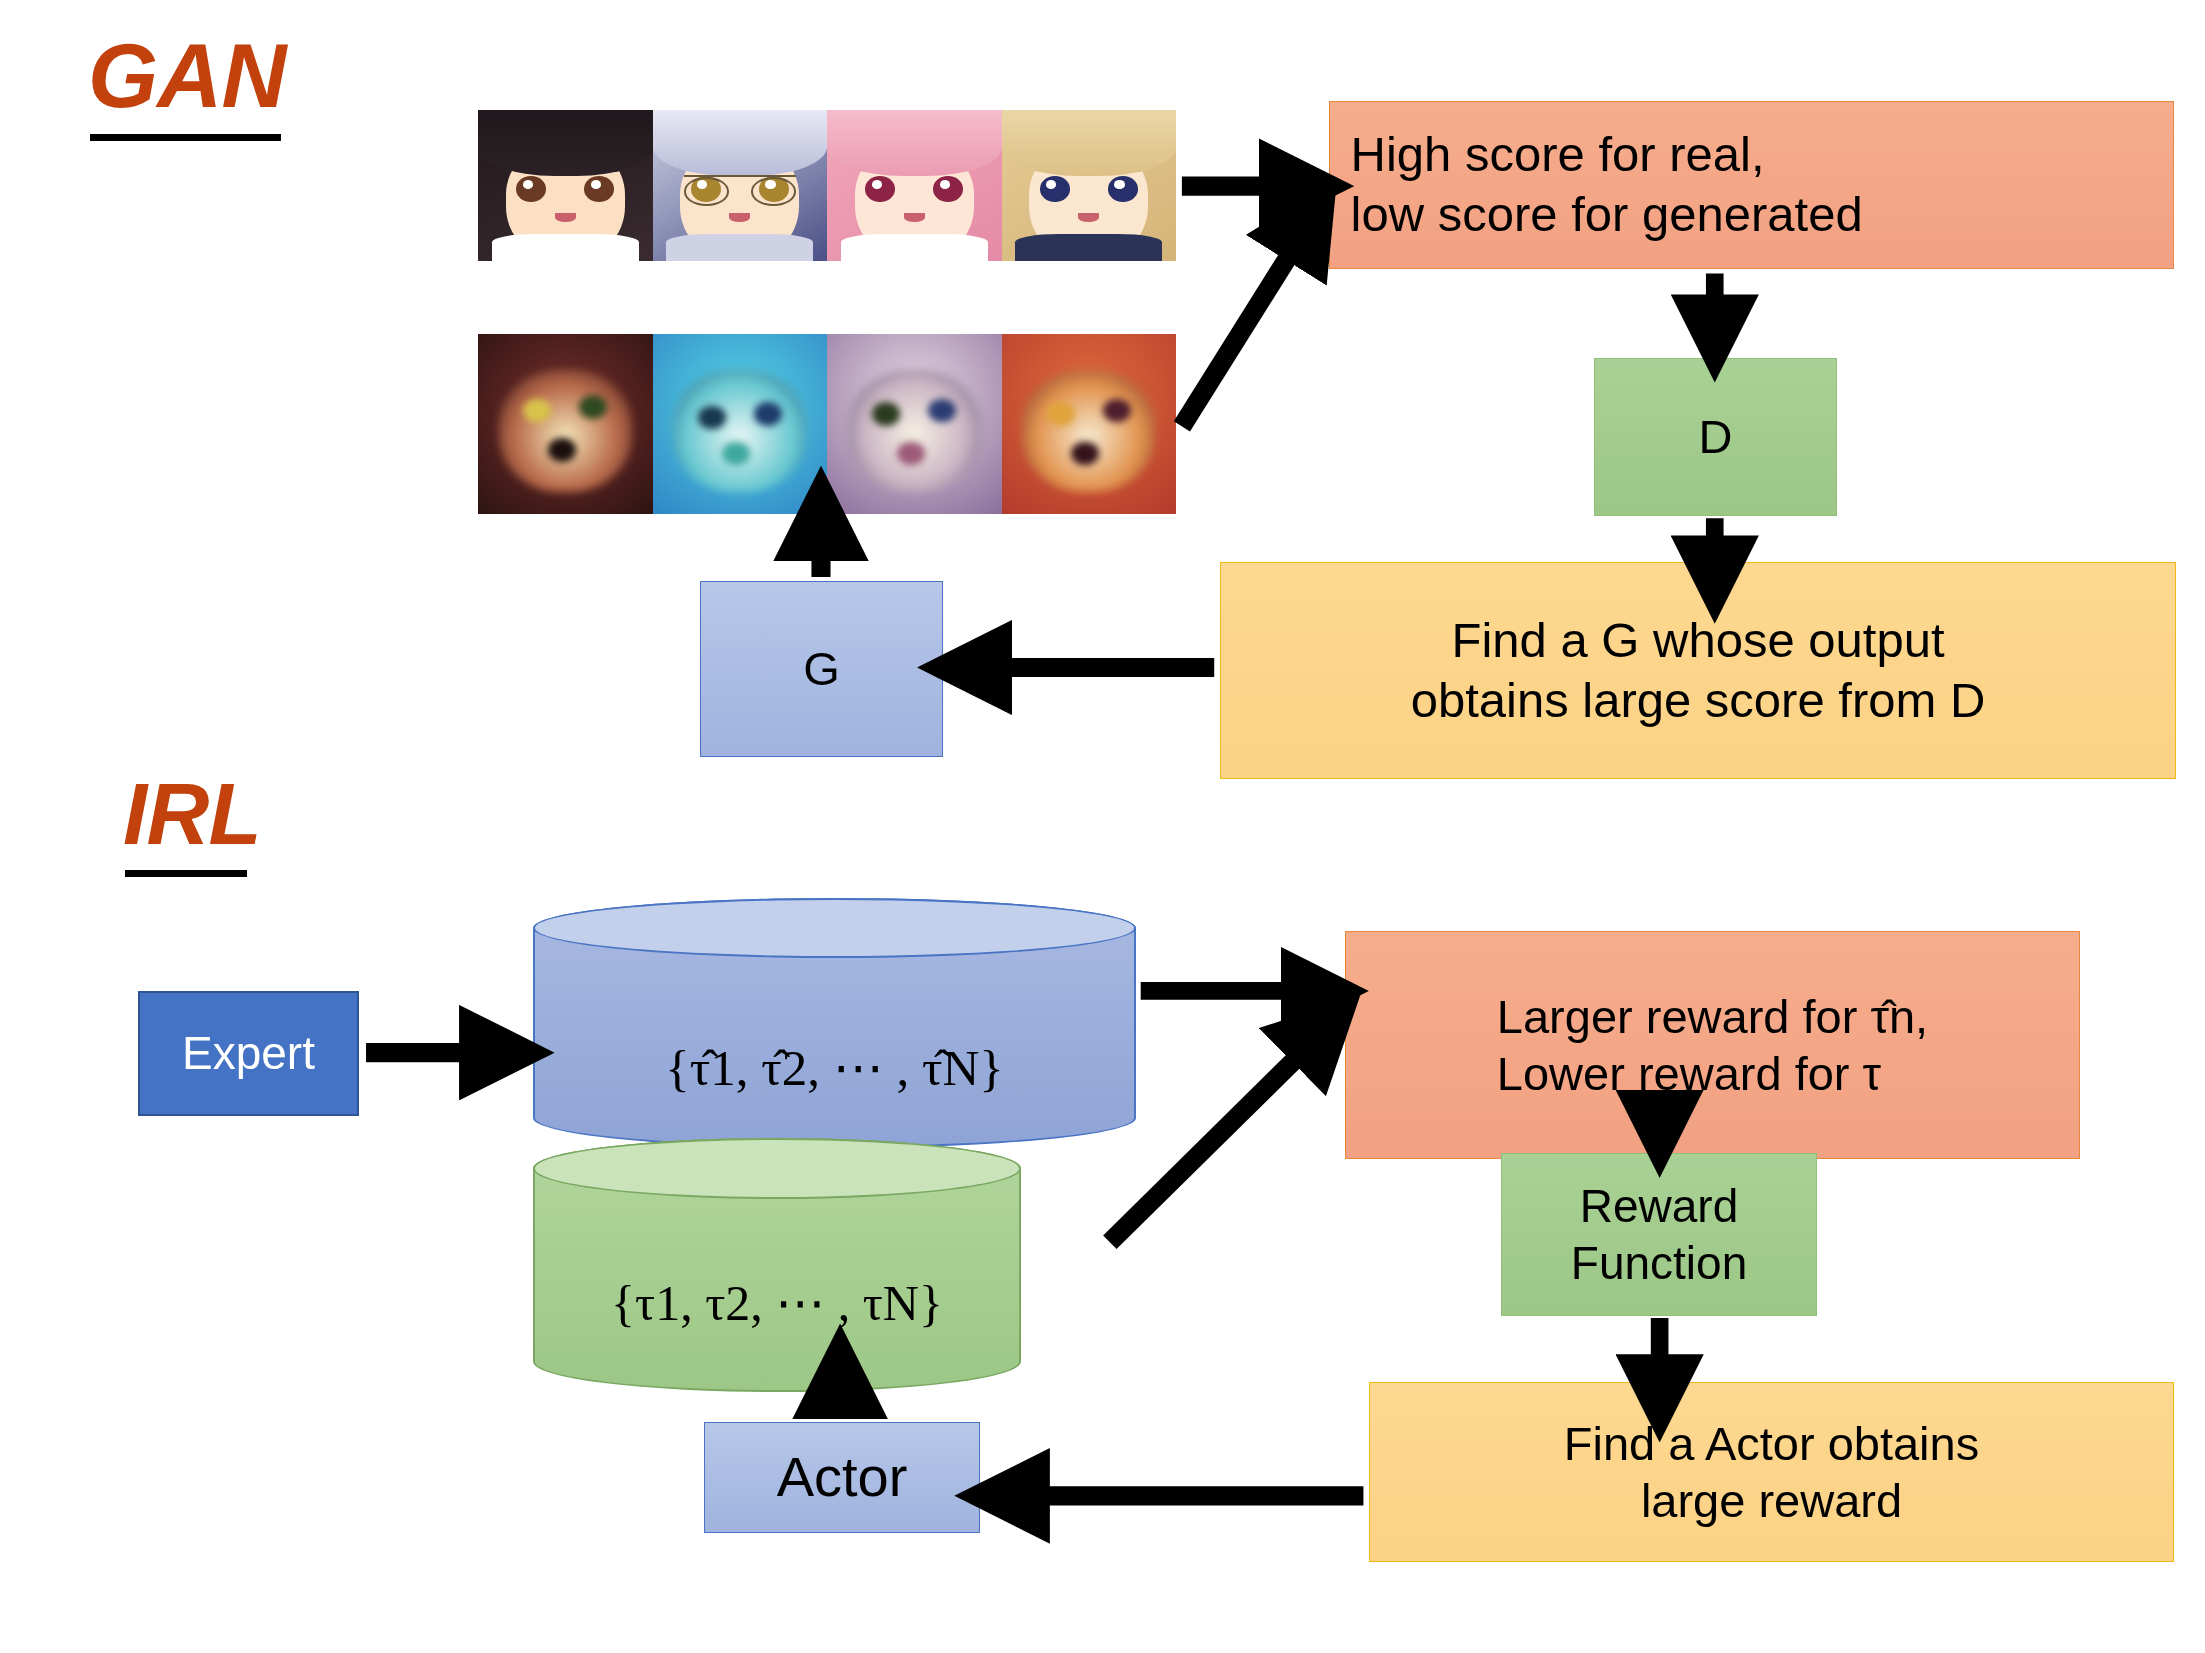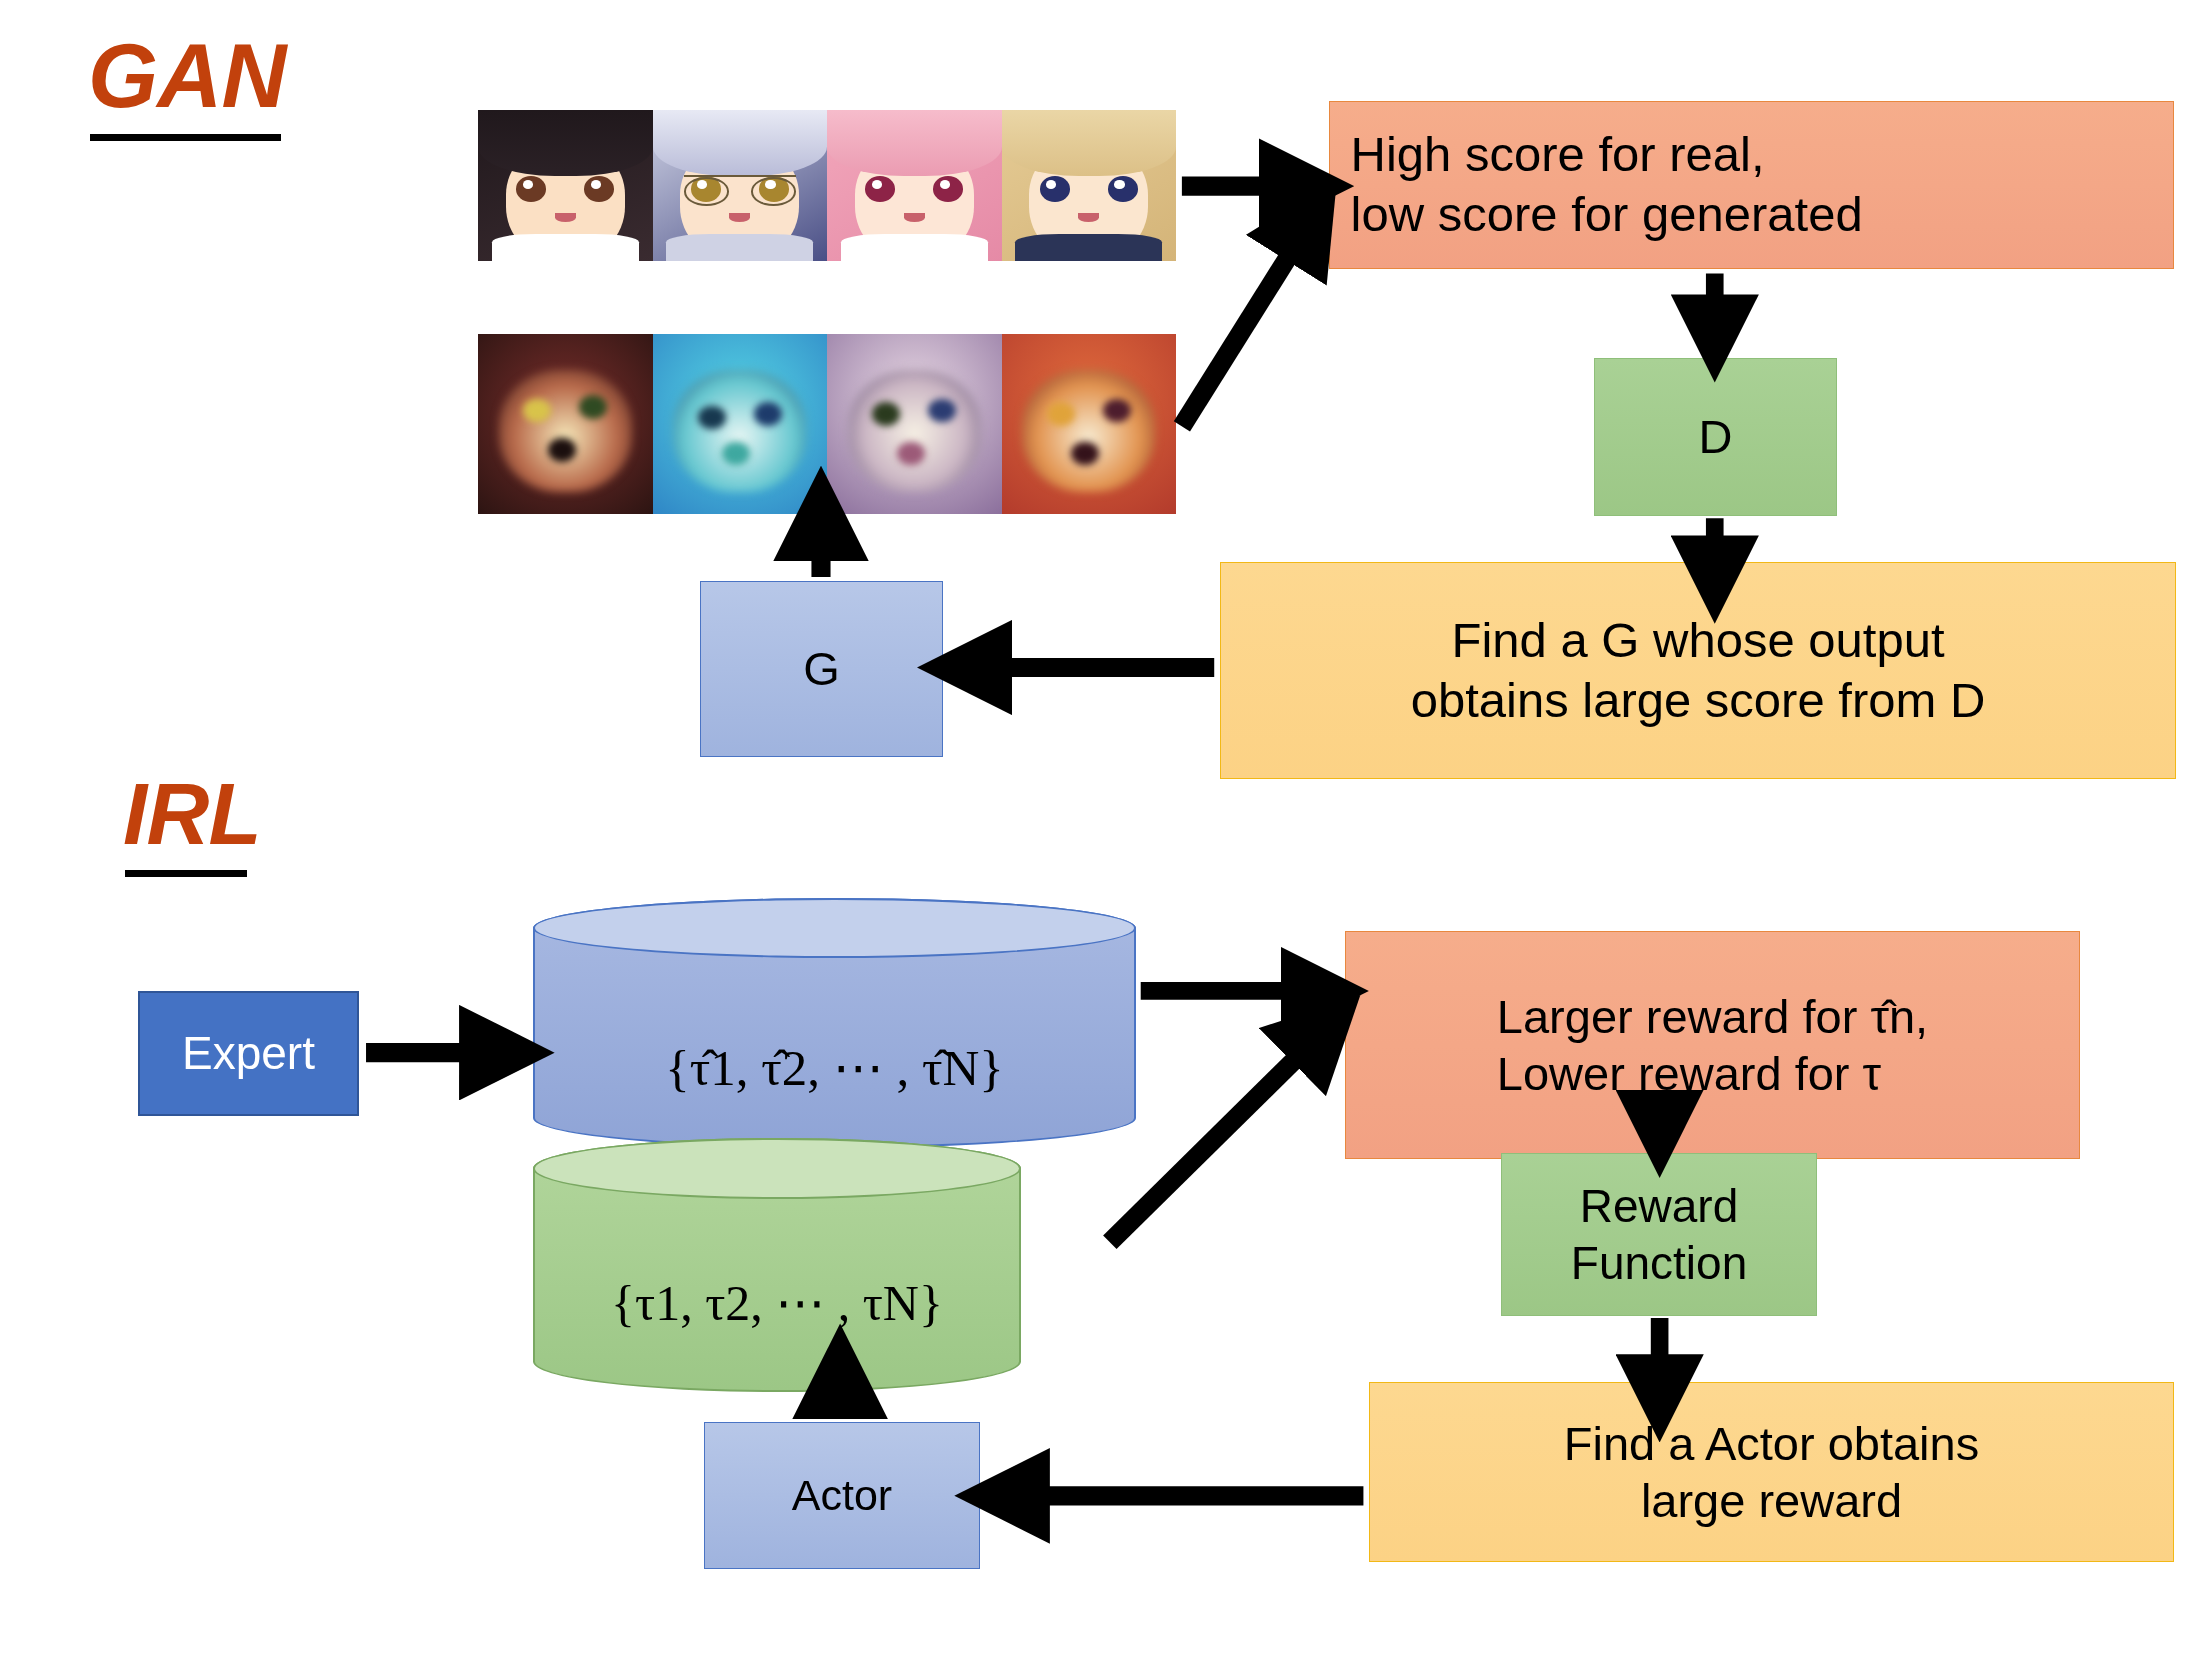--- a/index.html
+++ b/index.html
@@ -315,21 +315,21 @@
   <div class="box box-green" style="left:1501px; top:1153px; width:316px; height:163px; font-size:46px;">
     <span>Reward
 Function</span>
   </div>
 
   <div class="box box-yellow" style="left:1369px; top:1382px; width:805px; height:180px; font-size:47px;">
     <span>Find a Actor obtains
 large reward</span>
   </div>
 
-  <div class="box box-blue-light" style="left:704px; top:1422px; width:276px; height:147px; font-size:43px;">
+  <div class="box box-blue-light" style="left:704px; top:1422px; width:276px; height:111px; font-size:56px;">
     <span>Actor</span>
   </div>
 
   <svg id="arrows" viewBox="0 0 3000 2250">
     <defs>
       <marker id="ah" markerWidth="5" markerHeight="5" refX="2.9" refY="2.5" orient="auto" markerUnits="strokeWidth">
         <path d="M0,0 L5,2.5 L0,5 z" fill="#000000"></path>
       </marker>
     </defs>
 

